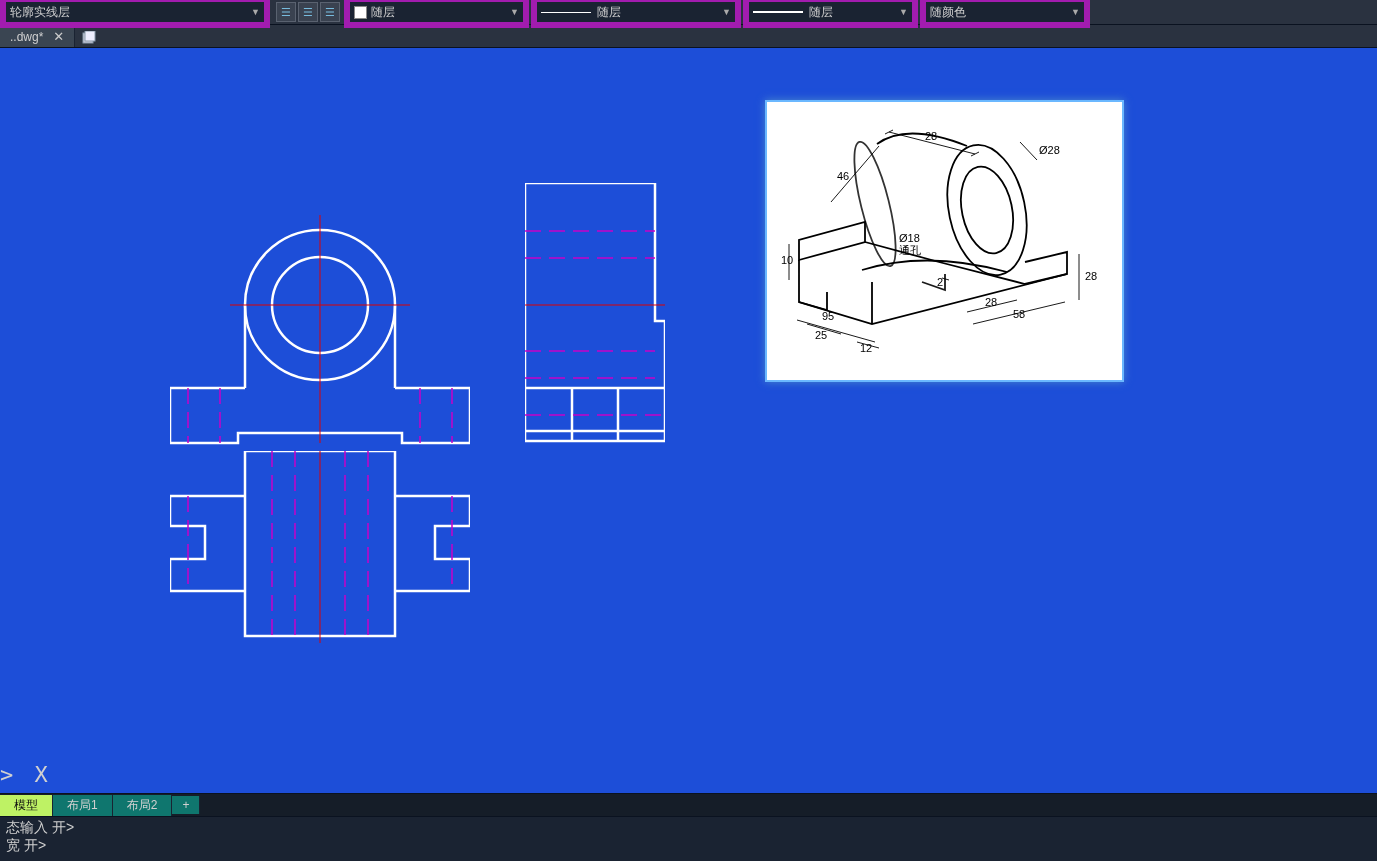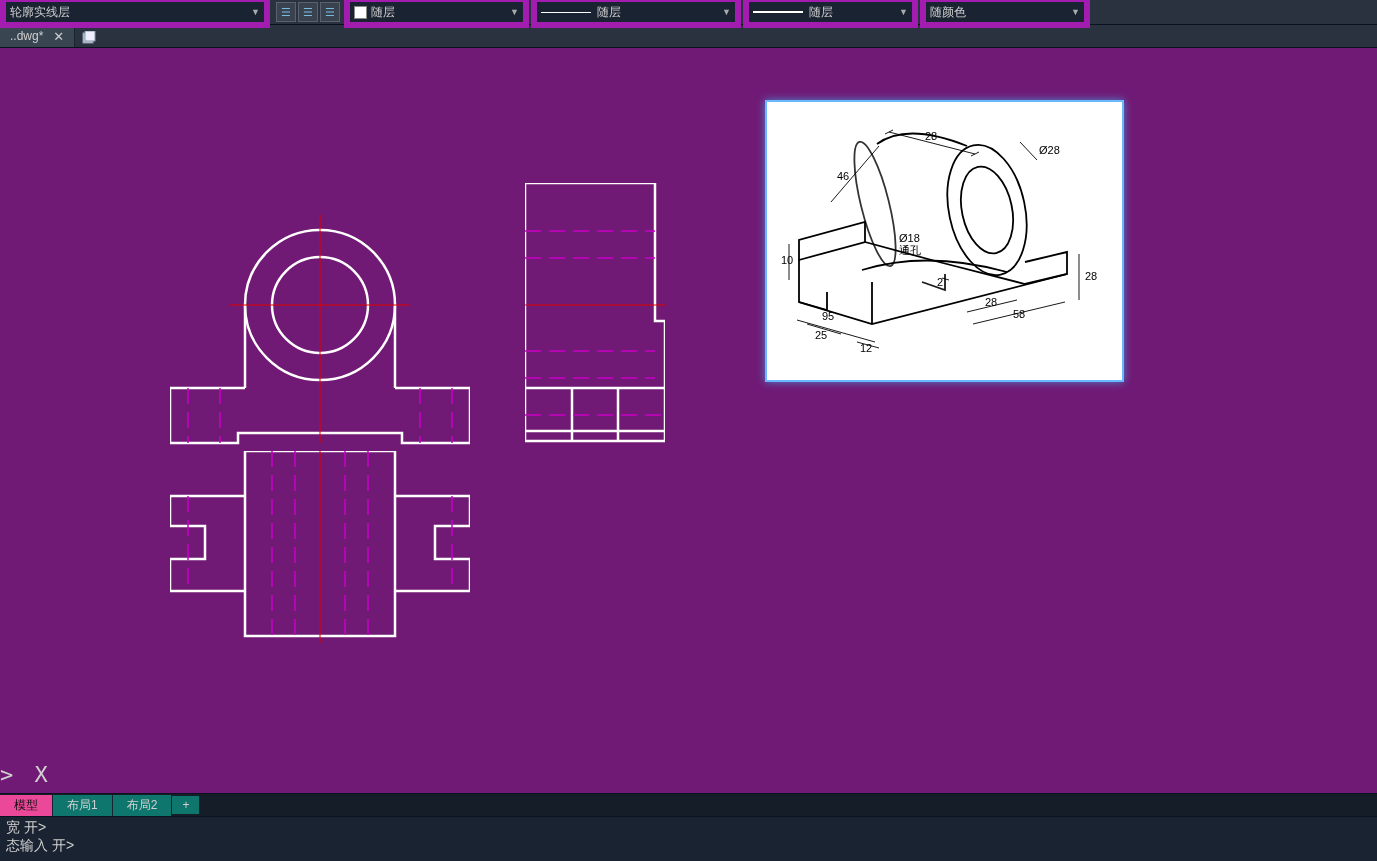--- a/index.html
+++ b/index.html
@@ -10,28 +10,28 @@
 .layer-dd2{width:165px}
 .lt-dd{width:190px}
 .lw-dd{width:155px}
 .color-dd{width:150px}
 .icon-btns{display:flex;gap:2px;margin:0 4px}
 .icon-btn{width:18px;height:18px;background:#3a4250;border:1px solid #5a6270;display:flex;align-items:center;justify-content:center;font-size:11px}
 .swatch{width:11px;height:11px;background:#fff;border:1px solid #888;margin-right:4px;flex-shrink:0}
 .lt-line{border-top:1px solid #fff;width:50px;margin-right:6px}
 .lw-line{border-top:2px solid #fff;width:50px;margin-right:6px}
 .tabbar{height:22px;background:#2a3240;display:flex;align-items:flex-end;border-bottom:1px solid #0a1220}
-.filetab{background:#3a4552;padding:3px 10px;display:flex;gap:10px;font-size:12px;border-right:1px solid #1a2332}
+.filetab{background:#3a4552;padding:3px 10px;display:flex;align-items:center;gap:10px;font-size:12px;border-right:1px solid #1a2332}
 .close-x{cursor:pointer;font-size:13px;color:#ccc}
 .newtab-icon{width:20px;height:18px;background:#2a3240;margin-left:4px;display:flex;align-items:center;justify-content:center}
-.canvas{position:relative;width:100%;height:745px;background:#701a75}
+.canvas{position:relative;width:100%;height:745px;background:#1d4ed8}
 .prompt{position:absolute;bottom:6px;left:0;font-size:22px;font-family:monospace;color:#d0d0d0;letter-spacing:4px}
 .layouttabs{height:22px;background:#151d28;display:flex;align-items:center;border-top:1px solid #0a1220}
 .ltab{padding:2px 14px;background:#0f766e;border-right:1px solid #1a2332;font-size:12px}
-.ltab.active{background:#ec4899;color:#111}
+.ltab.active{background:#bef264;color:#111}
 .ltab.plus{padding:2px 10px}
 .cmdline{height:40px;background:#1a2332;padding:2px 6px;font-size:14px;border-top:1px solid #0a1220}
 .imgbox{position:absolute;left:765px;top:52px;width:355px;height:278px;background:#fff;border:2px solid #6bb8ff;box-shadow:0 0 8px #4a88cc}
 </style>
 </head>
 <body>
 
 <div class="topbar">
   <div class="dropdown layer-dd">
     <span>轮廓实线层</span>
@@ -188,15 +188,15 @@
 </div>
 
 <div class="layouttabs">
   <div class="ltab active">模型</div>
   <div class="ltab">布局1</div>
   <div class="ltab">布局2</div>
   <div class="ltab plus">+</div>
 </div>
 
 <div class="cmdline">
+  <div>态输入 开&gt;</div>
   <div>宽 开&gt;</div>
-  <div>态输入 开&gt;</div>
 </div>
 
 </body></html>

